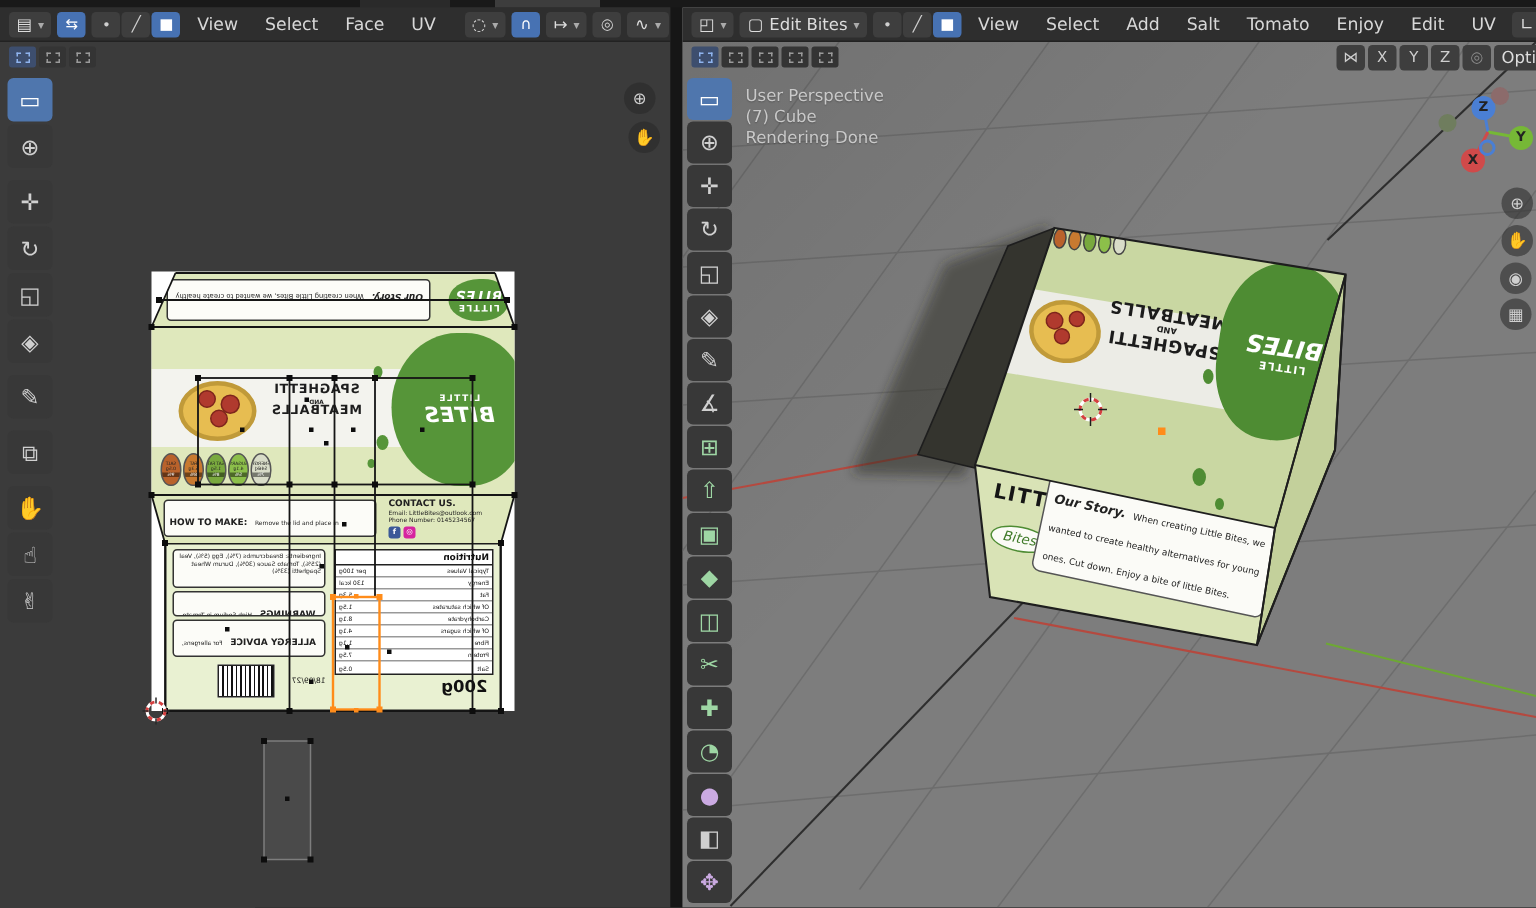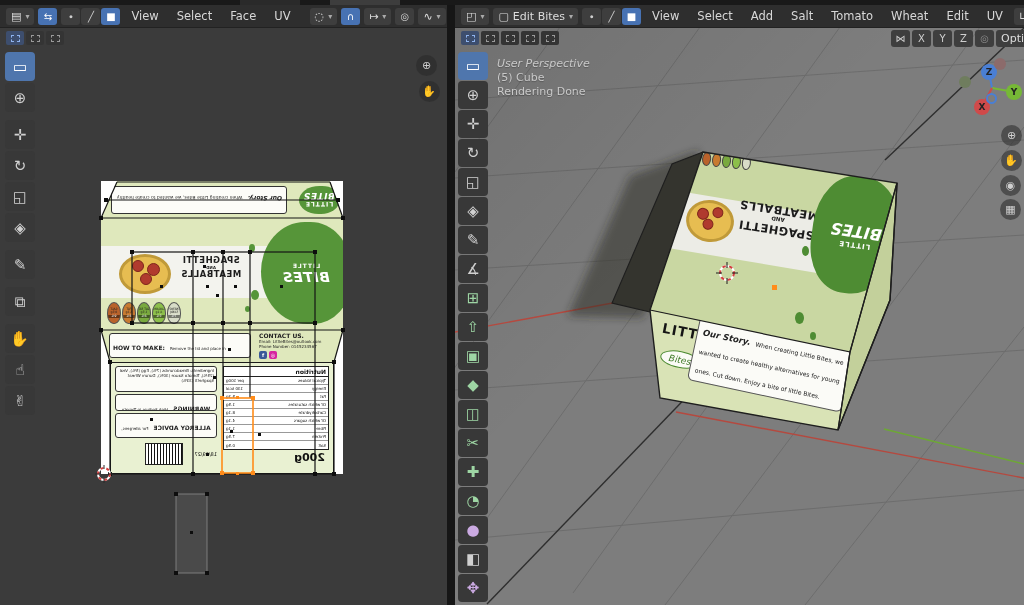--- a/index.html
+++ b/index.html
@@ -566,21 +566,21 @@
       <span class="grp">
         <span class="btn">∙</span>
         <span class="btn">╱</span>
         <span class="btn on">■</span>
       </span>
       <span class="menu">View</span>
       <span class="menu">Select</span>
       <span class="menu">Add</span>
       <span class="menu">Salt</span>
       <span class="menu">Tomato</span>
-      <span class="menu">Wheat</span>
+      <span class="menu">Enjoy</span>
       <span class="menu">Edit</span>
       <span class="menu">UV</span>
       <span class="ddl" style="margin-left:auto;">
           <span>∟</span>
         </span>
 
     </div>
 
     <div class="toolrow">
       <span class="obtn on">
@@ -603,22 +603,22 @@
       <span class="btn">⋈</span>
       <span class="btn">X</span>
       <span class="btn">Y</span>
       <span class="btn">Z</span>
       <span class="btn dim">◎</span>
       <span class="ddl">
           <span>Options</span>
         </span>
     </div>
 
-    <div class="ovtext" style="top:52px;font-style:italic;">User Perspective</div>
-    <div class="ovtext" style="top:66px;">(5) Cube</div>
+    <div class="ovtext" style="top:52px;">User Perspective</div>
+    <div class="ovtext" style="top:66px;">(7) Cube</div>
     <div class="ovtext" style="top:80px;">Rendering Done</div>
 
     <div class="tcol" style="left:3px; top:47px; gap:1px;">
       <div class="tbtn on" style="height:28px;">▭</div>
       <div class="tbtn" style="height:28px;">⊕</div>
       <div class="tbtn" style="height:28px;">✛</div>
       <div class="tbtn" style="height:28px;">↻</div>
       <div class="tbtn" style="height:28px;">◱</div>
       <div class="tbtn" style="height:28px;">◈</div>
       <div class="tbtn" style="height:28px;">✎</div>

